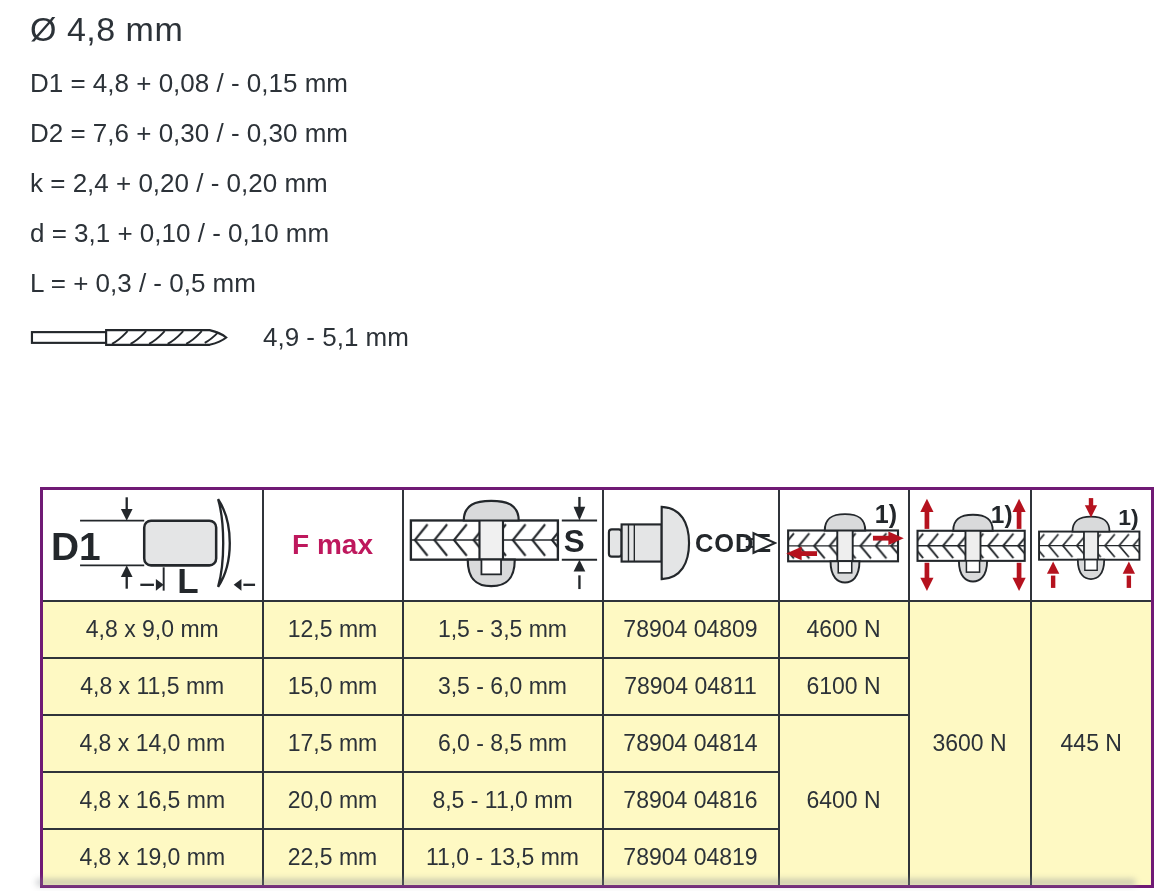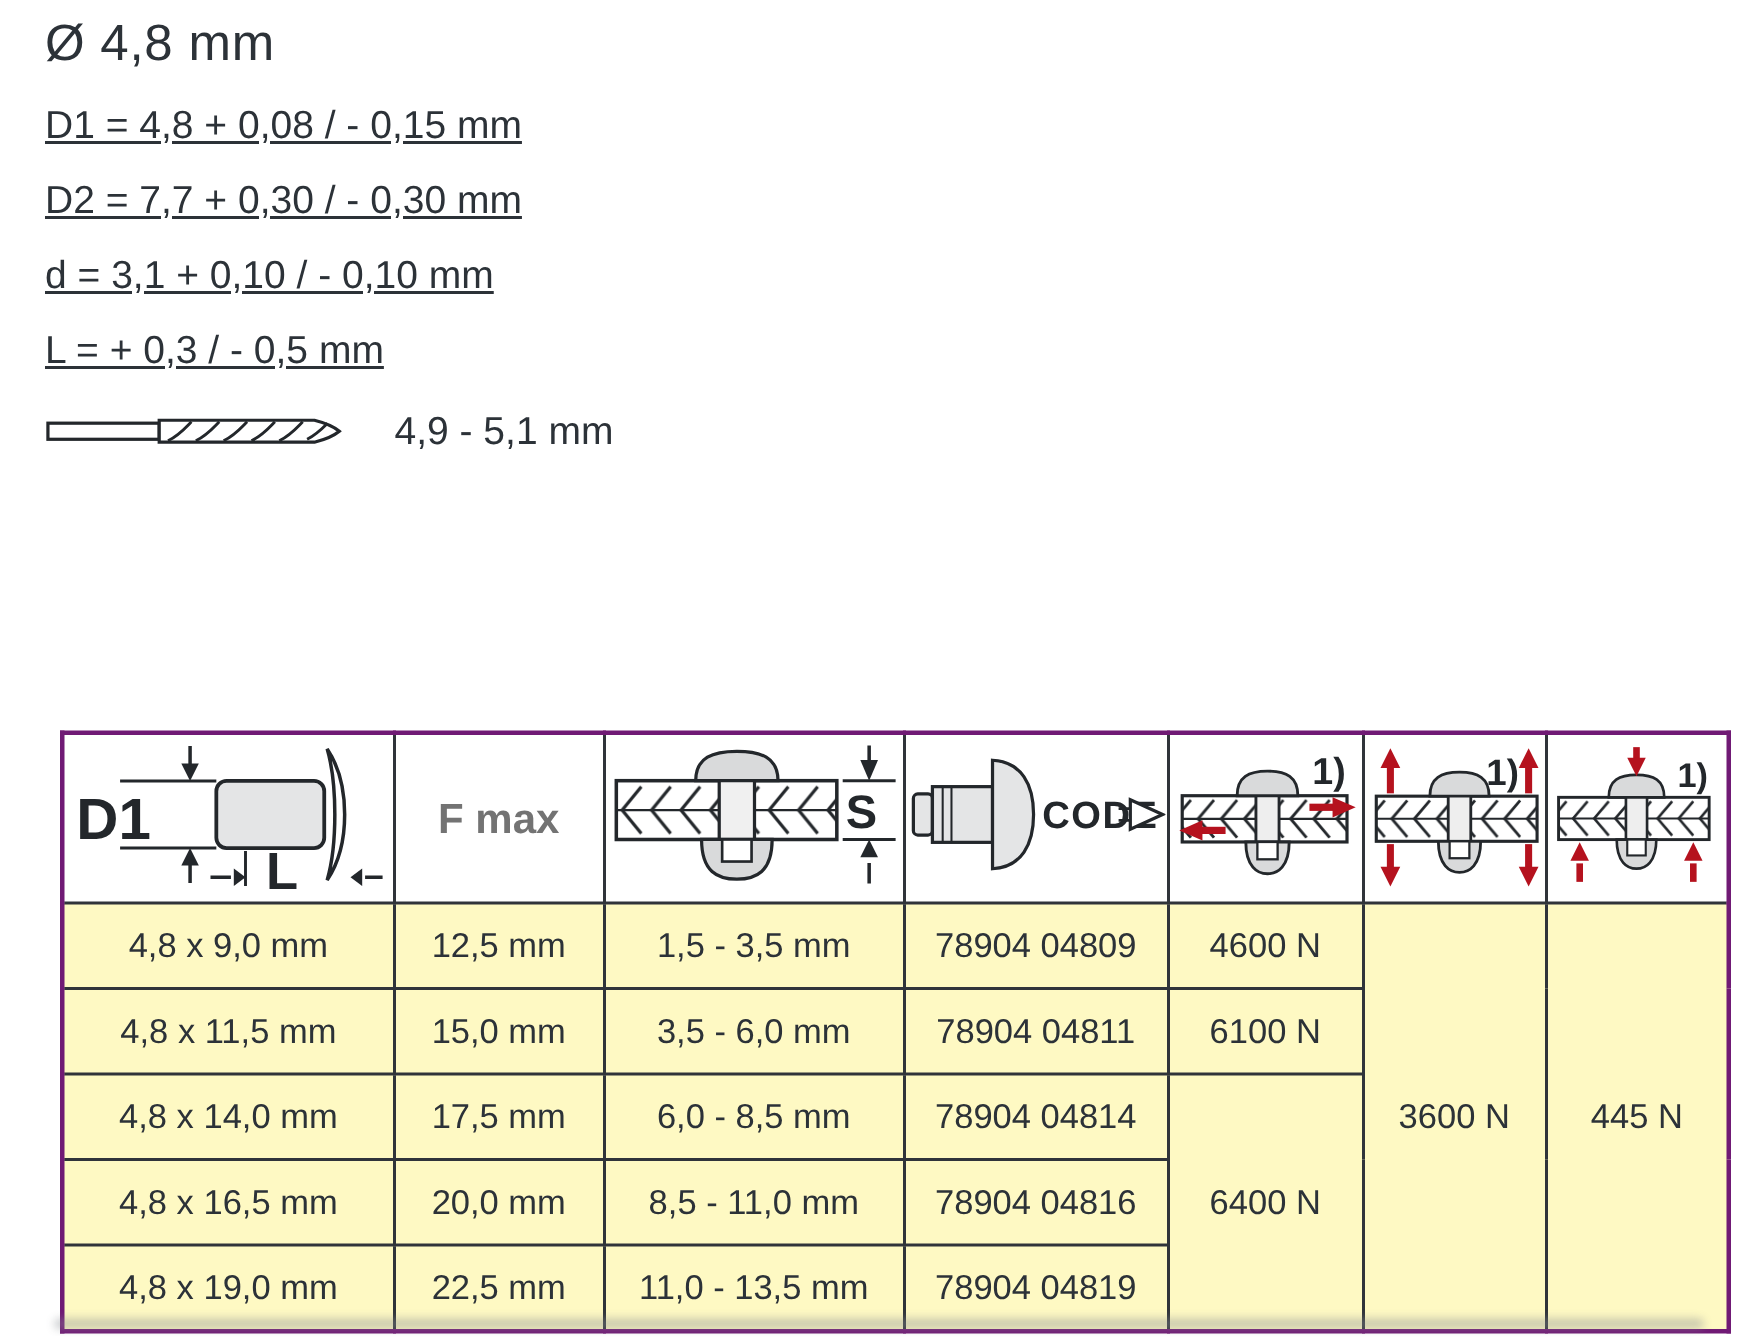--- a/index.html
+++ b/index.html
@@ -1,28 +1,28 @@
 <!DOCTYPE html>
 <html><head>
 <meta charset="utf-8">
 <style>
   html,body{margin:0;padding:0;background:#ffffff;}
   .page{position:relative;width:1160px;height:891px;background:#ffffff;overflow:hidden;
         font-family:"Liberation Sans","DejaVu Sans",sans-serif;color:#2c3238;}
   .specs{position:absolute;left:30px;top:8px;}
   .title{font-size:34px;font-weight:normal;margin:0 0 8px 0;height:42px;line-height:42px;letter-spacing:.5px;}
-  .spec-line{height:50px;display:flex;align-items:center;font-size:26px;text-decoration:underline;}
+  .spec-line{height:50px;display:flex;align-items:center;font-size:26px;}
   .drill-row{height:50px;display:flex;align-items:center;gap:28px;margin-top:4px;font-size:26px;text-align:right;}
   table.riv{position:absolute;left:40px;top:487px;width:1111px;border-collapse:collapse;table-layout:fixed;
             border:3px solid #701a75;}
   table.riv th,table.riv td{border:2px solid #30343a;padding:0;text-align:center;vertical-align:middle;}
   table.riv th{background:#ffffff;height:110px;}
   table.riv td{height:55px;font-size:23px;font-weight:400;color:#2c3238;background:#fef9c3;}
   td.blue{background:#dfecf8;}
-  .fmax{font-size:28px;font-weight:bold;color:#737373;text-align:center;}
+  .fmax{font-size:28px;font-weight:bold;color:#be185d;text-align:center;}
   svg text{font-family:"Liberation Sans","DejaVu Sans",sans-serif;fill:#23272b;}
   .artifact{position:absolute;left:36px;top:879px;width:1100px;height:7px;background:#8a8f94;
             opacity:.45;filter:blur(3px);border-radius:4px;}
 </style>
 </head>
 <body>
 
 <div class="page">
 
   <svg width="0" height="0" style="position:absolute">
@@ -32,21 +32,22 @@
       </pattern>
       <pattern id="hatchB" patternUnits="userSpaceOnUse" width="20" height="40" patternTransform="translate(6,30)">
         <path d="M17,4 L4,20 L17,36" fill="none" stroke="#23272b" stroke-width="2.2"></path>
       </pattern>
     </defs>
   </svg>
 
   <div class="specs">
     <h1 class="title">Ø 4,8 mm</h1>
     <div class="spec-line">D1 = 4,8 + 0,08 / - 0,15 mm</div>
-    <div class="spec-line">D2 = 7,7 + 0,30 / - 0,30 mm</div>
+    <div class="spec-line">D2 = 7,6 + 0,30 / - 0,30 mm</div>
+    <div class="spec-line">k = 2,4 + 0,20 / - 0,20 mm</div>
     <div class="spec-line">d = 3,1 + 0,10 / - 0,10 mm</div>
     <div class="spec-line">L = + 0,3 / - 0,5 mm</div>
     <div class="drill-row">
       <svg width="205" height="30" viewBox="0 0 210 30">
         <rect x="2" y="10" width="76" height="11" fill="#fff" stroke="#23272b" stroke-width="2.2"></rect>
         <path d="M78,8 L184,8 C192,10 198,13 201,15.5 C198,18 192,21 184,23 L78,23 Z" fill="#fff" stroke="#23272b" stroke-width="2.2"></path>
         <path d="M84,22 C92,18 96,13 100,9" fill="none" stroke="#23272b" stroke-width="2"></path>
         <path d="M103,22 C111,18 115,13 119,9" fill="none" stroke="#23272b" stroke-width="2"></path>
         <path d="M122,22 C130,18 134,13 138,9" fill="none" stroke="#23272b" stroke-width="2"></path>
         <path d="M141,22 C149,18 153,13 157,9" fill="none" stroke="#23272b" stroke-width="2"></path>

